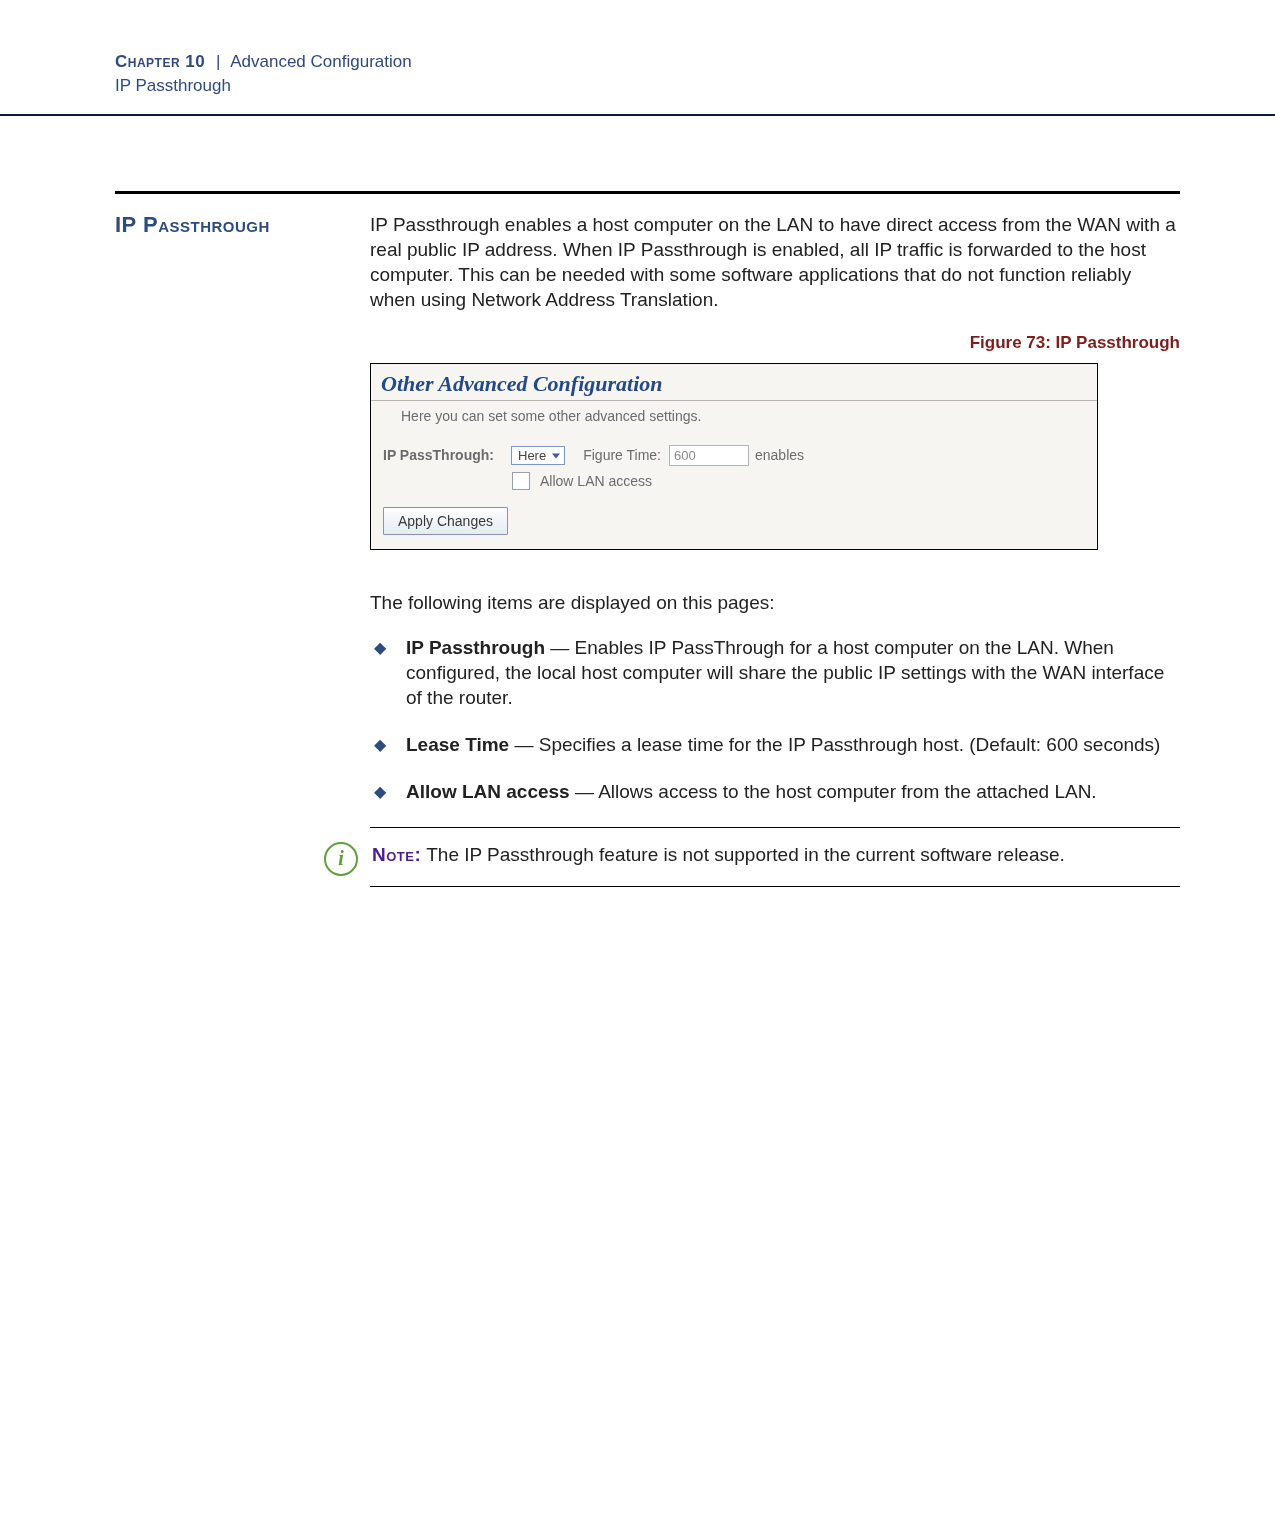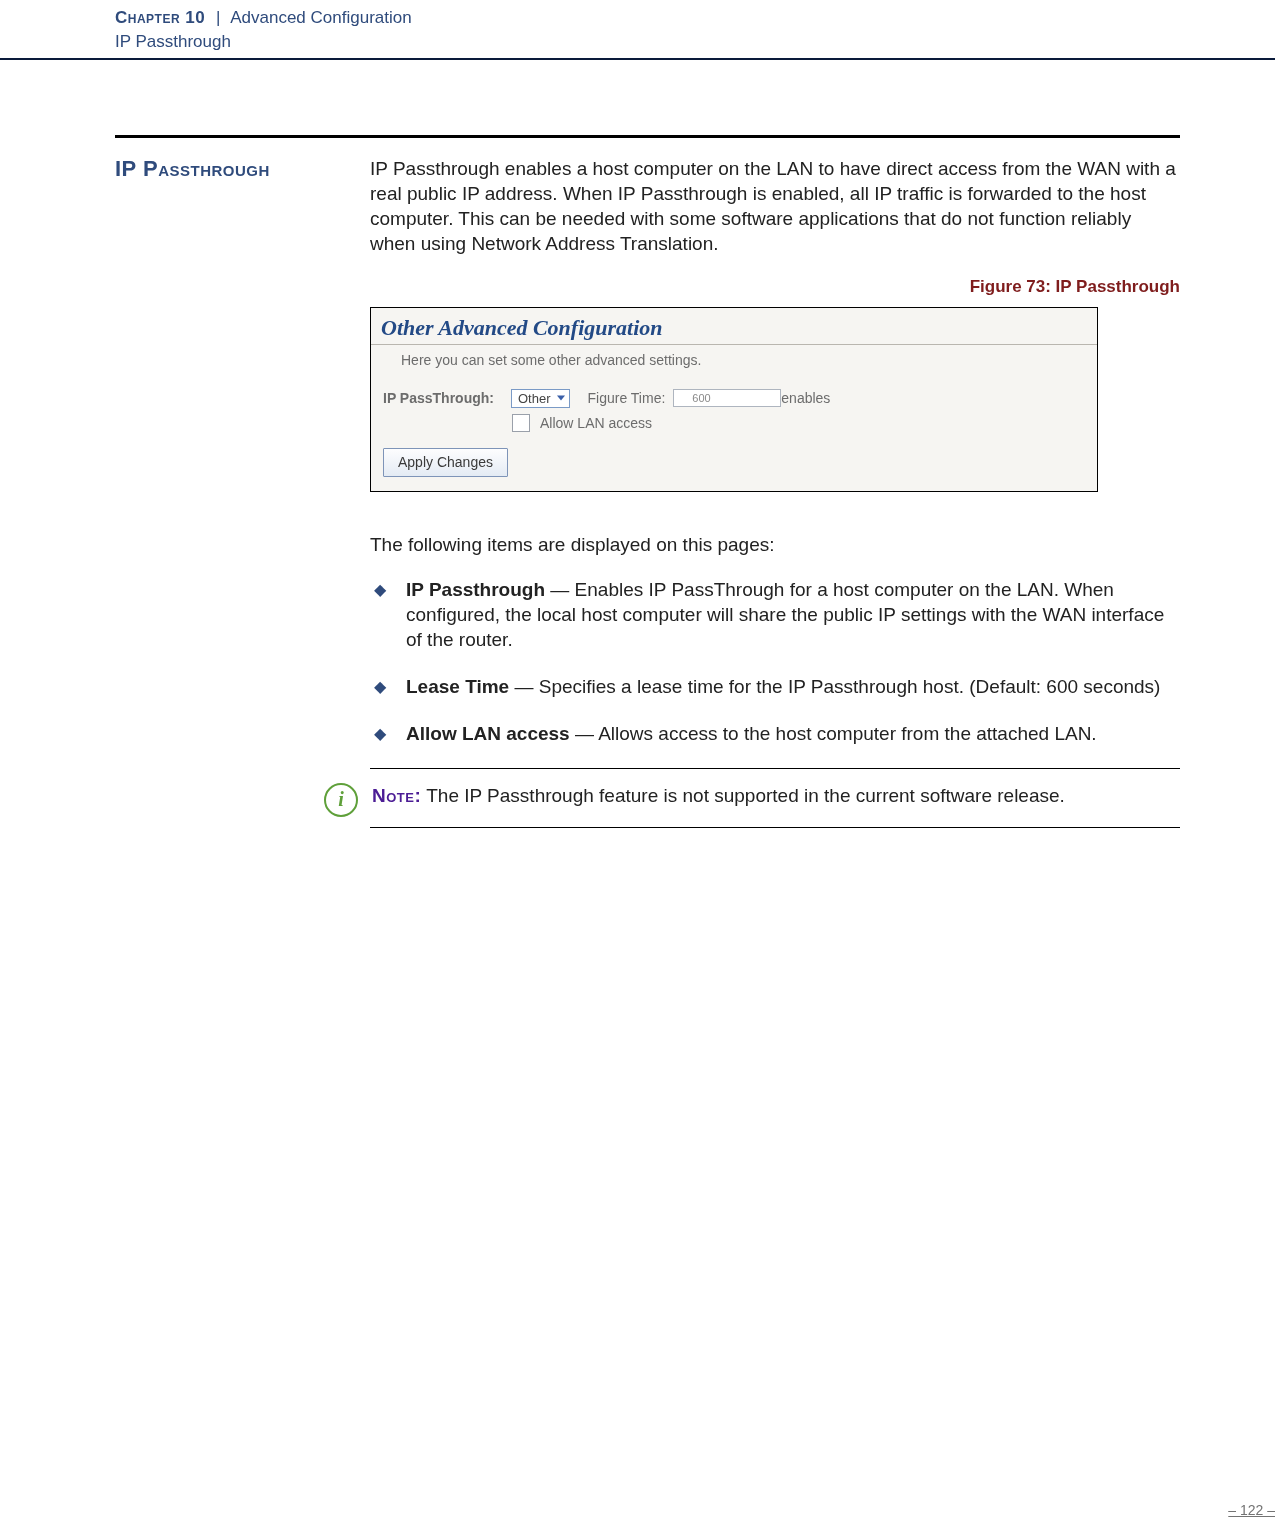--- a/index.html
+++ b/index.html
@@ -10,23 +10,24 @@
     color: #222;
   }
   .page {
     width: 1275px;
     height: 1532px;
     position: relative;
     box-sizing: border-box;
   }
   
   .header {
-    padding: 7px 0 4px 115px;
+    padding: 7px 0 16px 115px;
     font-size: 17px;
     line-height: 1.35;
+    margin-top: 44px;
   }
   .header .chap {
     color: #2f4b7c;
     font-weight: bold;
     font-variant: small-caps;
     letter-spacing: 0.5px;
   }
   .header .sep {
     color: #2f4b7c;
     padding: 0 6px;
@@ -146,23 +147,24 @@
     border-left: 4px solid transparent;
     border-right: 4px solid transparent;
     border-top: 5px solid #3a5fa8;
     pointer-events: none;
   }
   .shot-leaselbl { margin-right: 8px; }
   .shot-input {
     border: 1px solid #aeb5bf;
     background: #fff;
     width: 70px;
-    padding: 2px 18px;
-    font-size: 11px;
+    padding: 2px 4px;
+    font-size: 13px;
     color: #8a8a8a;
+    margin-right: 6px;
   }
   .shot-checkrow {
     display: flex;
     align-items: center;
     padding: 2px 10px 16px 141px;
     font-size: 14px;
     color: #6c6c6c;
   }
   .shot-checkbox {
     width: 16px; height: 16px;
@@ -270,21 +272,21 @@
       <p>IP Passthrough enables a host computer on the LAN to have direct access from the WAN with a real public IP address. When IP Passthrough is enabled, all IP traffic is forwarded to the host computer. This can be needed with some software applications that do not function reliably when using Network Address Translation.</p>
 
       <div class="fig-caption">Figure 73:  IP Passthrough</div>
 
       <div class="screenshot">
         <div class="shot-title">Other Advanced Configuration</div>
         <div class="shot-sub">Here you can set some other advanced settings.</div>
         <div class="shot-row">
           <span class="shot-label1">IP PassThrough:</span>
           <span class="sel-wrap">
-            <span class="shot-select">Other</span>
+            <span class="shot-select">Here</span>
           </span>
           <span class="shot-leaselbl">Figure Time:</span>
           <input class="shot-input" value="600" style="">
           <span>enables</span>
         </div>
         <div class="shot-checkrow">
           <span class="shot-checkbox"></span>
           <span>Allow LAN access</span>
         </div>
         <div class="shot-btn-row">

